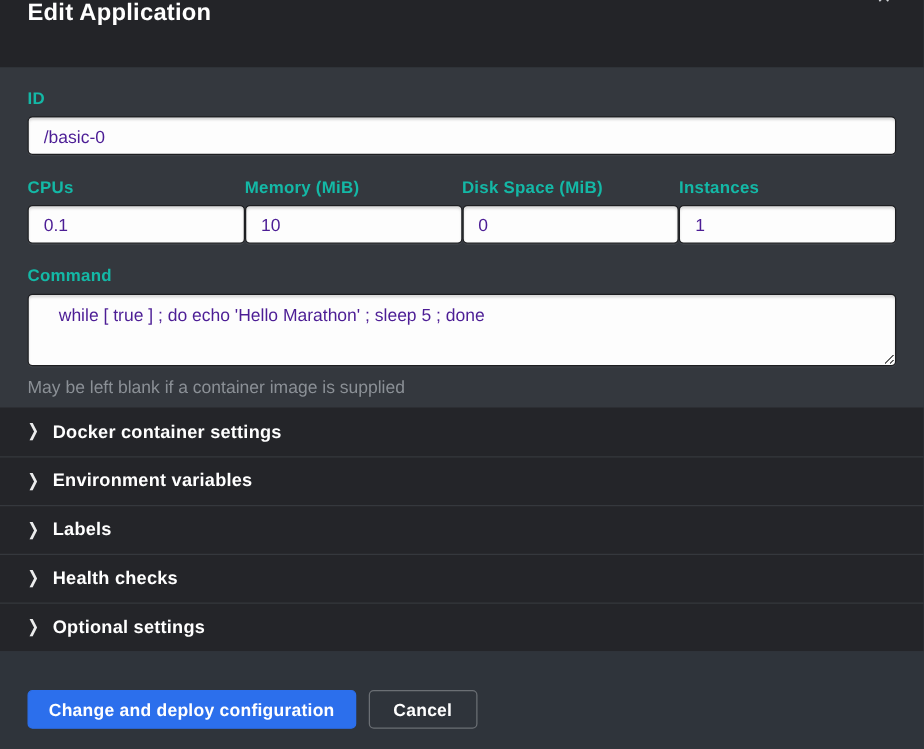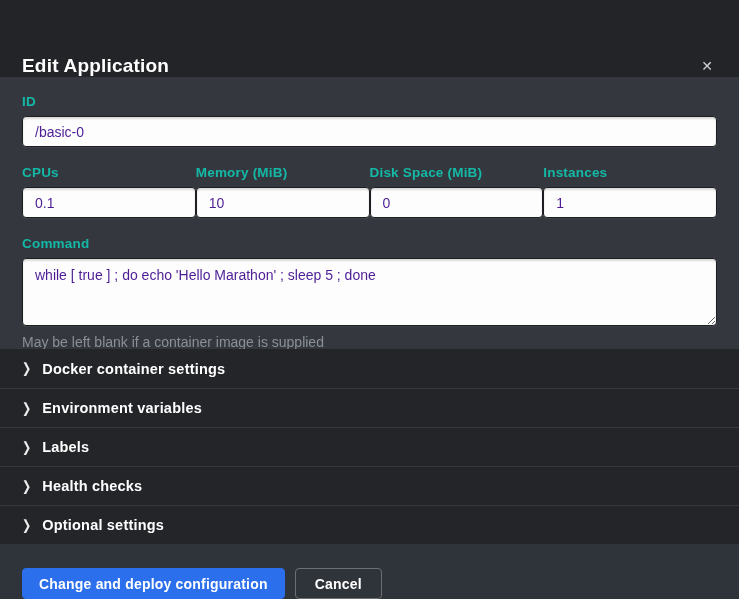--- a/index.html
+++ b/index.html
@@ -5,22 +5,22 @@
   * { margin: 0; padding: 0; box-sizing: border-box; }
   html, body { width: 739px; height: 599px; overflow: hidden; }
   body {
     font-family: "Liberation Sans", "DejaVu Sans", sans-serif;
     background: #34383e;
   }
   .modal { width: 739px; height: 599px; display: flex; flex-direction: column; }
 
   
   .modal-header {
-    height: 77px; background: #232428; flex: 0 0 auto;
-    display: flex; align-items: flex-end; justify-content: space-between;
+    height: 54px; background: #232428; flex: 0 0 auto;
+    display: flex; align-items: flex-start; justify-content: space-between;
     padding: 0 22px;
   }
   .modal-title { color: #ffffff; font-size: 19px; font-weight: 600; letter-spacing: .2px; }
   .close-btn {
     background: none; border: none; color: #cfd2d5; font-size: 14px;
     cursor: pointer; padding: 4px; line-height: 1; margin-top: -14px;
   }
 
   
   .form-body {
@@ -37,42 +37,42 @@
     padding: 0 12px; height: 31px;
     box-shadow: inset 0 2px 2px rgba(0,0,0,0.14), 0 1px 0 rgba(255,255,255,0.06);
     outline: none;
   }
   .field-group { margin-bottom: 18px; }
   .field-row {
     display: grid; grid-template-columns: 1fr 1fr 1fr 1fr; 
     margin-bottom: 18px;
   }
   .text-area {
-    height: 68px; resize: vertical; padding: 7px 12px; line-height: 1.35;
+    height: 58px; resize: vertical; padding: 7px 24px; line-height: 1.35;
     display: block;
   }
   .help-text { color: #8b9096; font-size: 14px; margin-top: 8px; }
 
   
   .sections { height: 195px; flex: 0 0 auto; background: #242529; }
   .section-row {
     height: 39px; display: flex; align-items: center; padding: 0 22px;
     cursor: pointer; border-top: 1px solid #35383d;
   }
   .section-row:first-child { border-top: none; }
   .chevron {
     color: #eceded; font-size: 11px; margin-right: 11px; line-height: 1;
     transform: scaleY(1.25); display: inline-block;
   }
   .section-label { color: #ffffff; font-size: 14.5px; font-weight: 700; letter-spacing: .2px; }
 
   
   .modal-footer {
     flex: 1 1 auto; background: #2f343b; padding: 15px 22px 0 22px;
-    display: flex; align-items: flex-end;
+    display: flex; align-items: center;
   }
   .btn {
     height: 31px; border-radius: 4px; font-size: 14px; font-weight: 700;
     font-family: "Liberation Sans", "DejaVu Sans", sans-serif;
     cursor: pointer; letter-spacing: .2px;
   }
   .btn-primary {
     background: #2c6fec; border: 1px solid #2c6fec; color: #ffffff; padding: 0 16px;
   }
   .btn-cancel {

